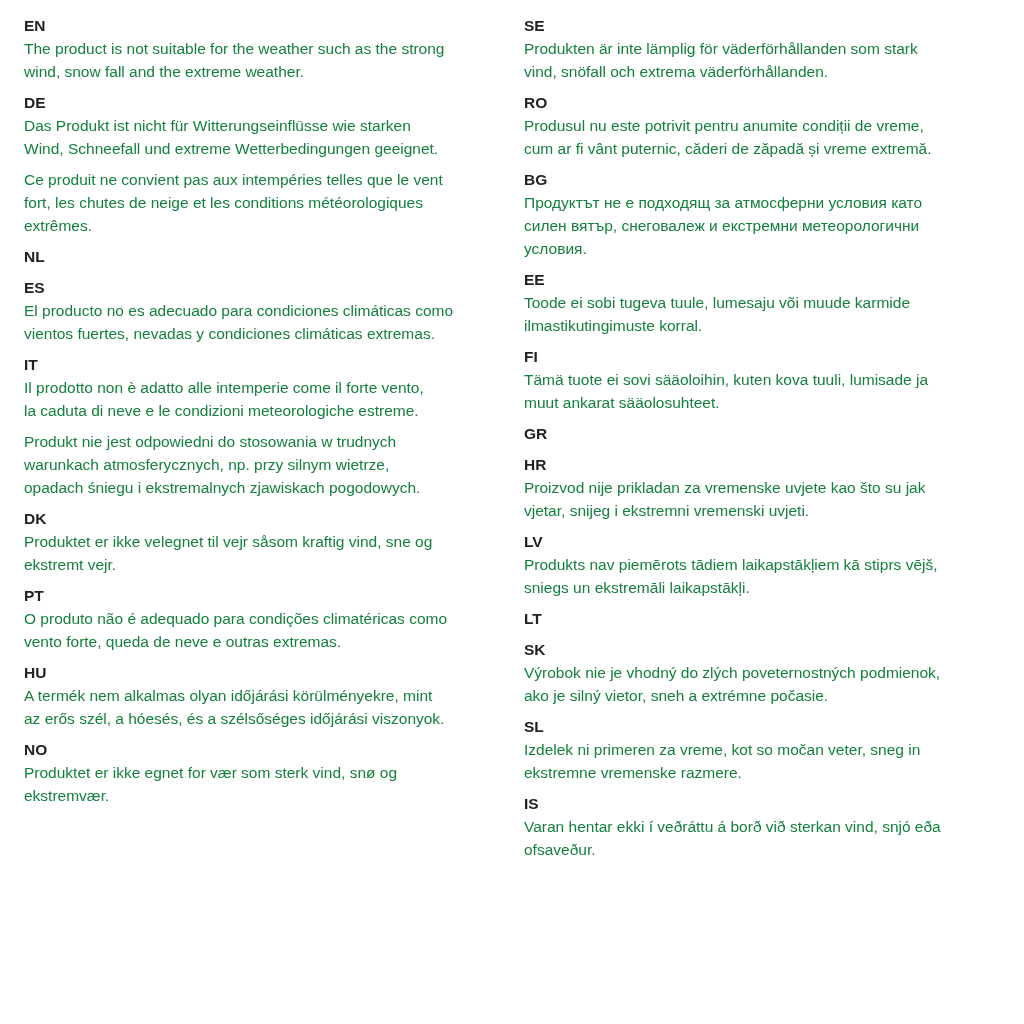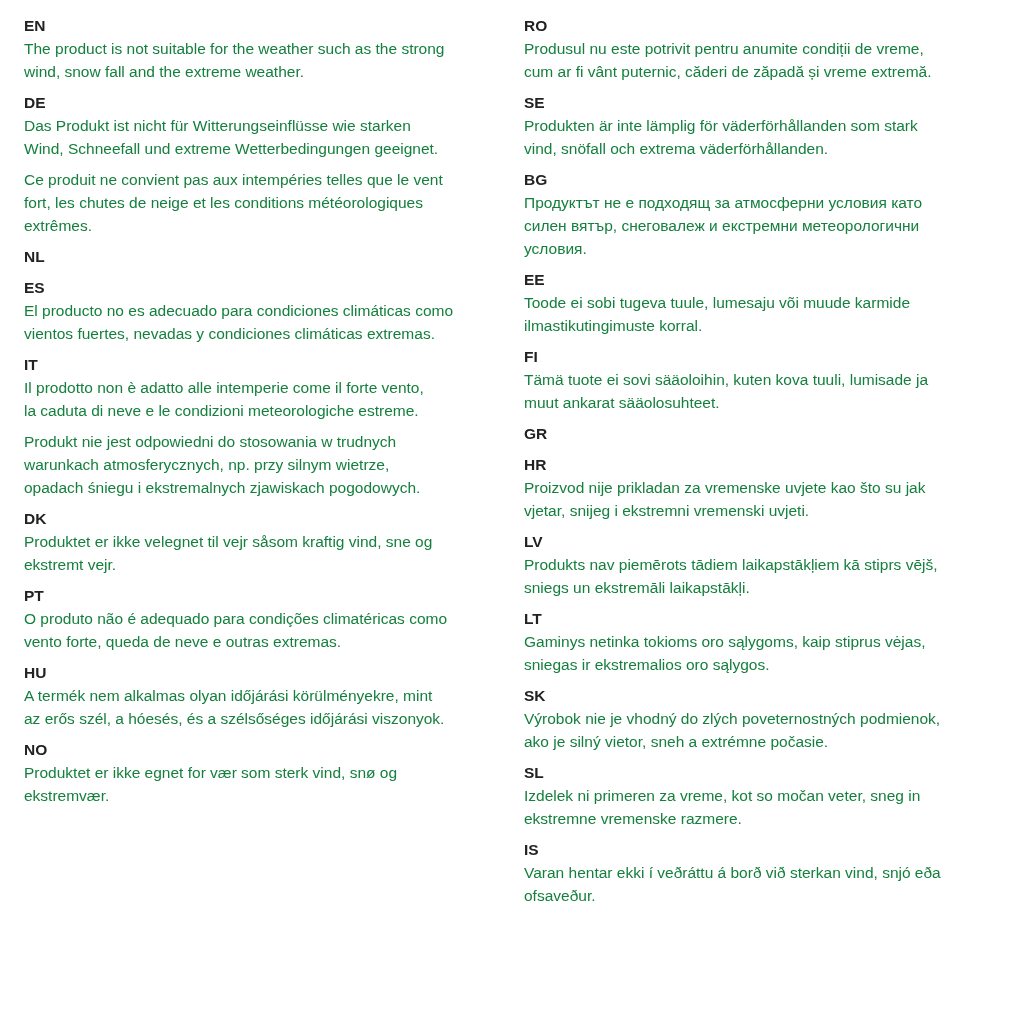--- a/index.html
+++ b/index.html
@@ -97,28 +97,28 @@
     </section>
     <section class="lang-section">
       <h3 class="lang-code">NO</h3>
       <p class="lang-text">Produktet er ikke egnet for vær som sterk vind, snø og
 ekstremvær.</p>
     </section>
   </div>
 
   <div class="col">
     <section class="lang-section">
+      <h3 class="lang-code">SE</h3>
+      <p class="lang-text">Produkten är inte lämplig för väderförhållanden som stark
+vind, snöfall och extrema väderförhållanden.</p>
+    </section>
+    <section class="lang-section">
       <h3 class="lang-code">RO</h3>
       <p class="lang-text">Produsul nu este potrivit pentru anumite condiții de vreme,
 cum ar fi vânt puternic, căderi de zăpadă și vreme extremă.</p>
-    </section>
-    <section class="lang-section">
-      <h3 class="lang-code">SE</h3>
-      <p class="lang-text">Produkten är inte lämplig för väderförhållanden som stark
-vind, snöfall och extrema väderförhållanden.</p>
     </section>
     <section class="lang-section">
       <h3 class="lang-code">BG</h3>
       <p class="lang-text">Продуктът не е подходящ за атмосферни условия като
 силен вятър, снеговалеж и екстремни метеорологични
 условия.</p>
     </section>
     <section class="lang-section">
       <h3 class="lang-code">EE</h3>
       <p class="lang-text">Toode ei sobi tugeva tuule, lumesaju või muude karmide
@@ -137,22 +137,20 @@
       <p class="lang-text">Proizvod nije prikladan za vremenske uvjete kao što su jak
 vjetar, snijeg i ekstremni vremenski uvjeti.</p>
     </section>
     <section class="lang-section">
       <h3 class="lang-code">LV</h3>
       <p class="lang-text">Produkts nav piemērots tādiem laikapstākļiem kā stiprs vējš,
 sniegs un ekstremāli laikapstākļi.</p>
     </section>
     <section class="lang-section">
       <h3 class="lang-code">LT</h3>
-      <p class="lang-text">Gaminys netinka tokioms oro sąlygoms, kaip stiprus vėjas,
-sniegas ir ekstremalios oro sąlygos.</p>
     </section>
     <section class="lang-section">
       <h3 class="lang-code">SK</h3>
       <p class="lang-text">Výrobok nie je vhodný do zlých poveternostných podmienok,
 ako je silný vietor, sneh a extrémne počasie.</p>
     </section>
     <section class="lang-section">
       <h3 class="lang-code">SL</h3>
       <p class="lang-text">Izdelek ni primeren za vreme, kot so močan veter, sneg in
 ekstremne vremenske razmere.</p>

